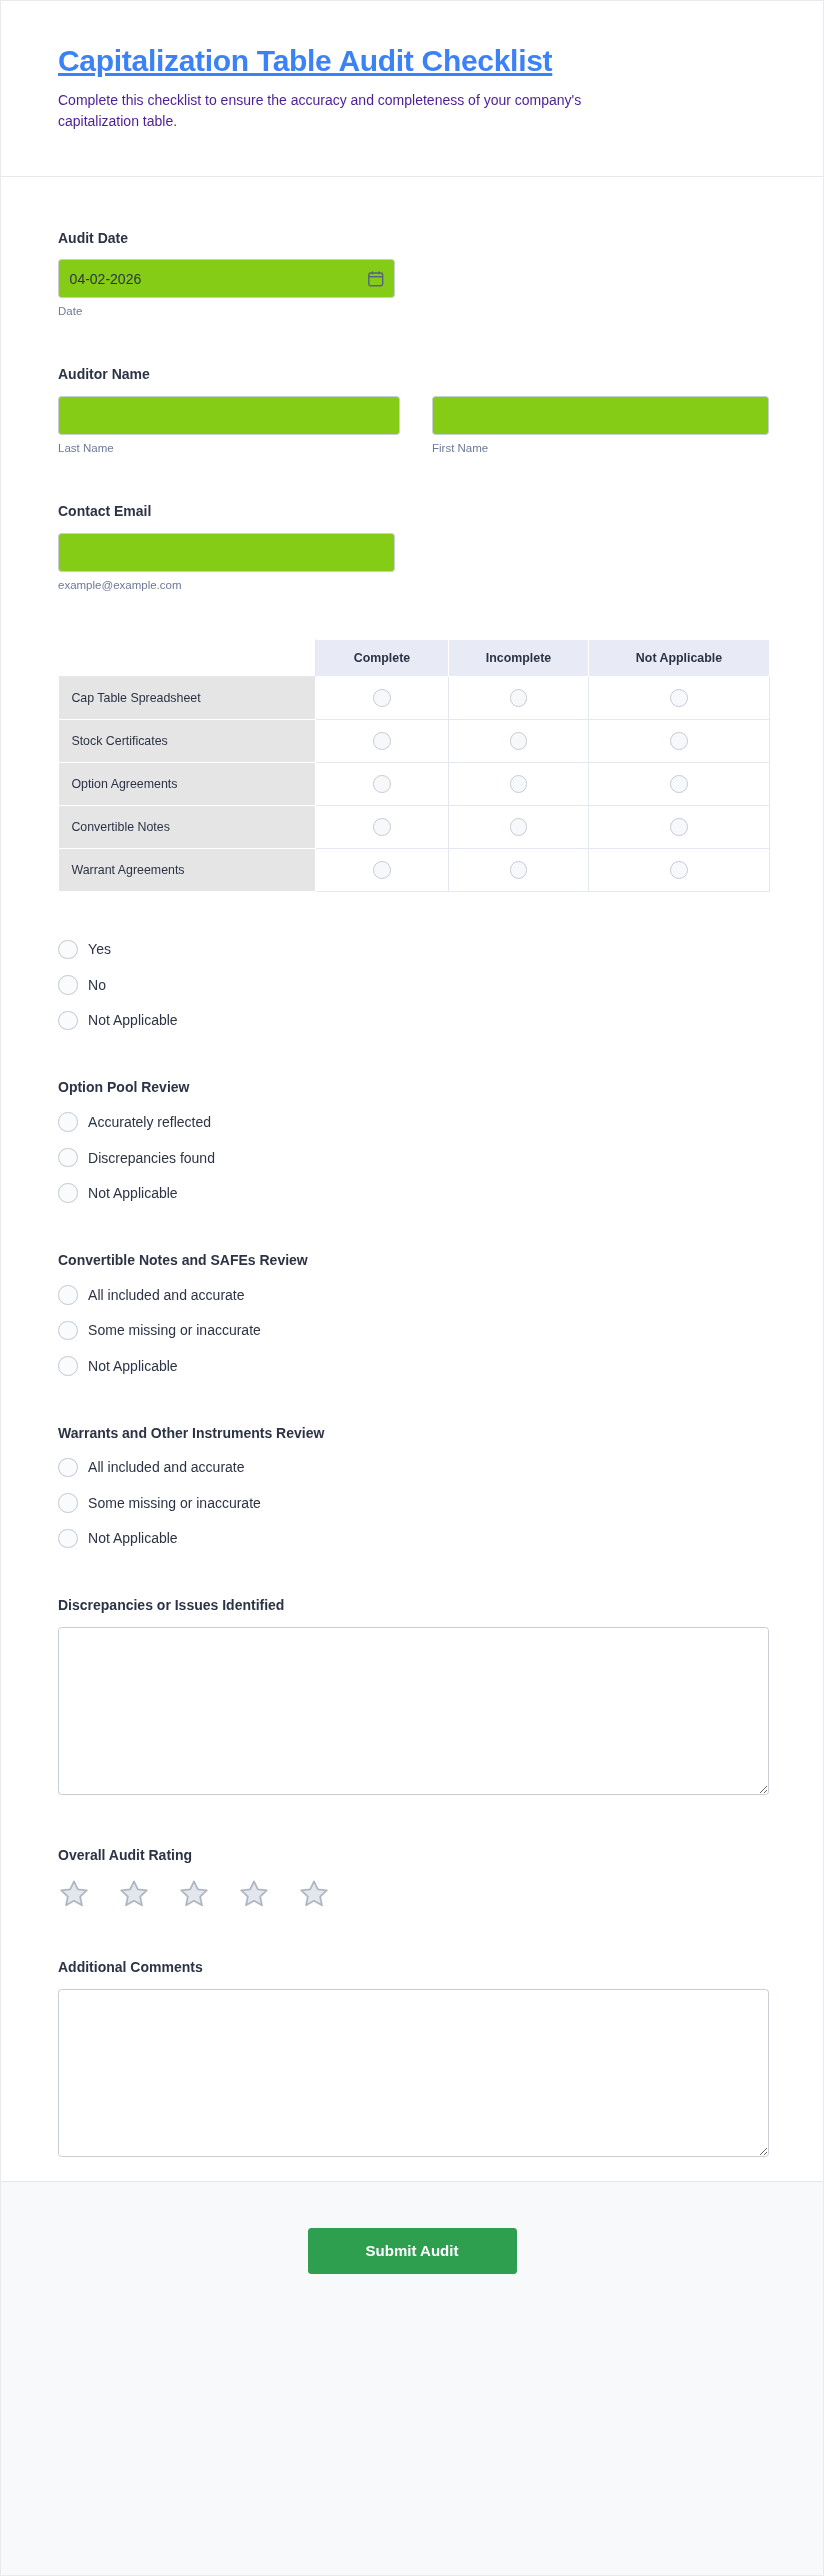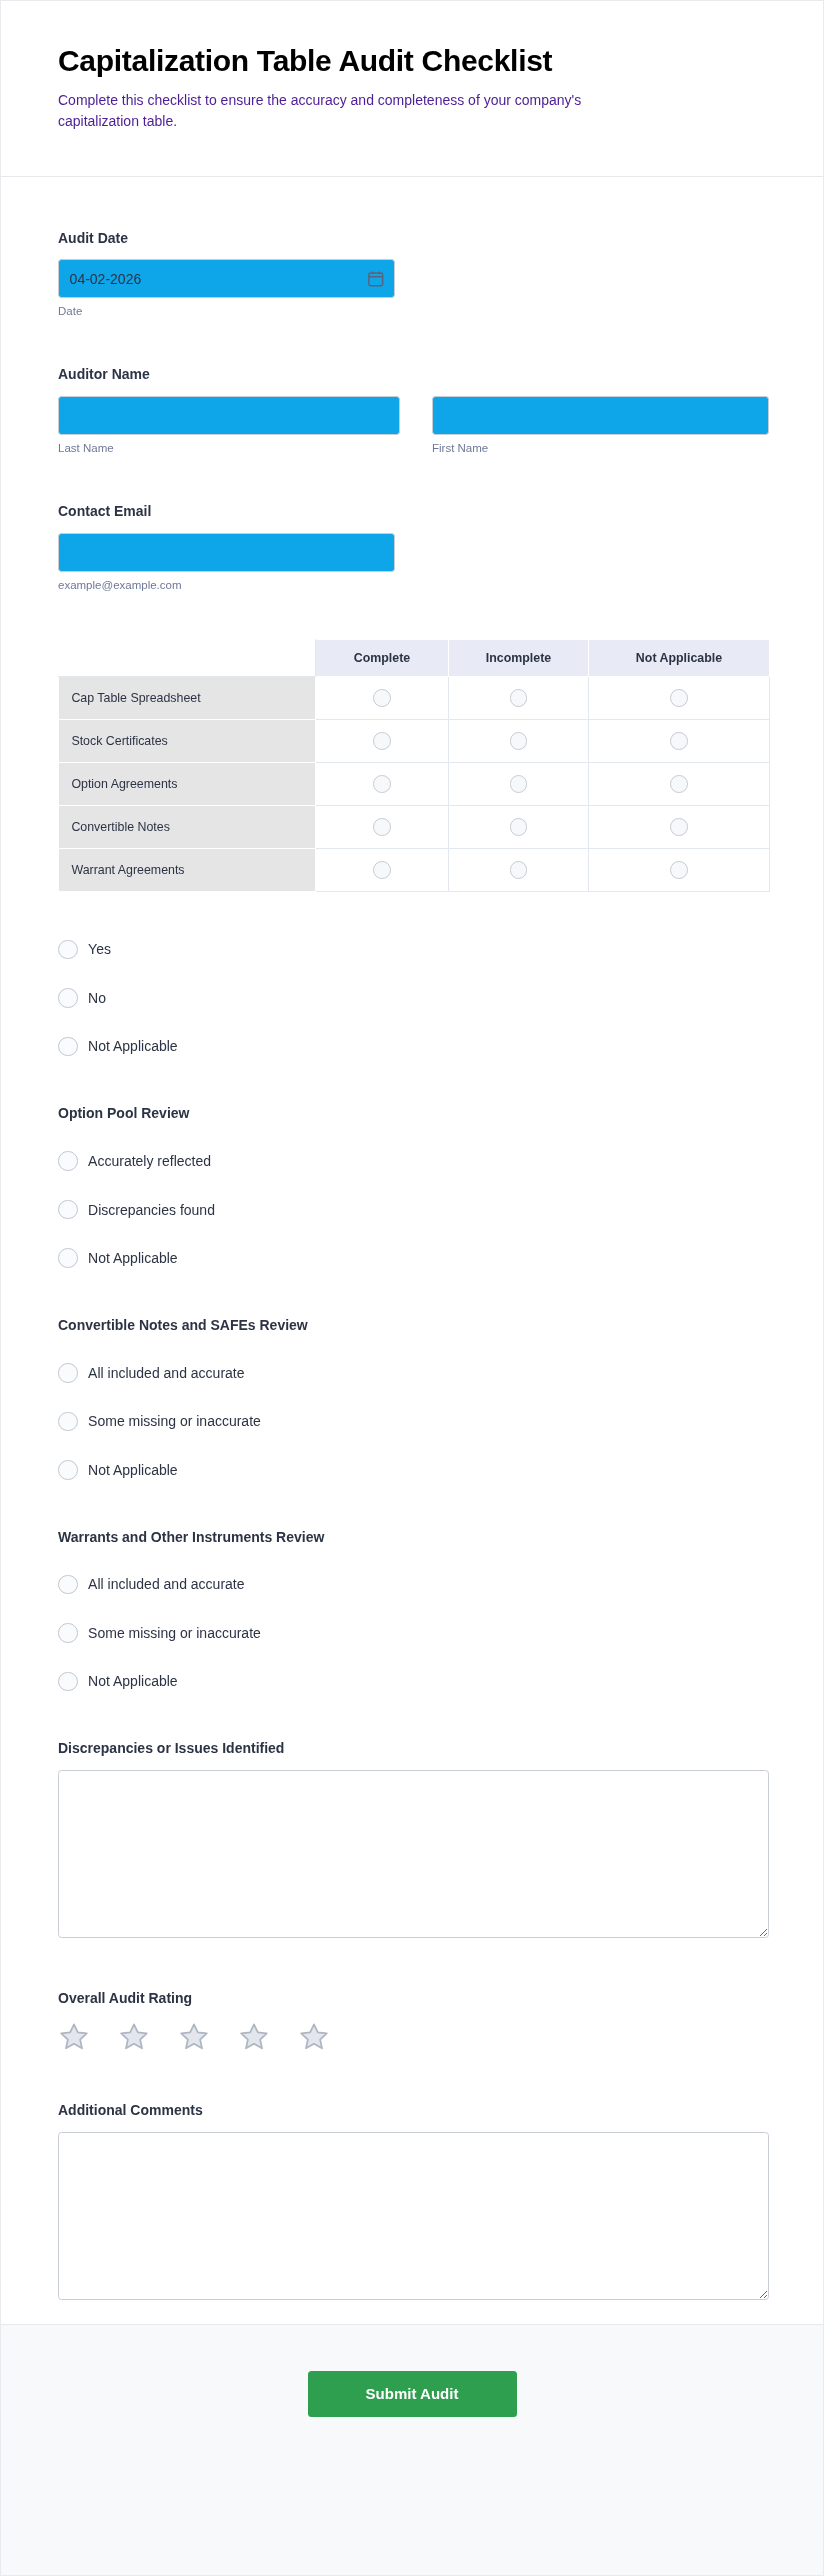--- a/index.html
+++ b/index.html
@@ -15,22 +15,23 @@
     background: #ffffff;
     border: 0.9px solid #e9eaee;
     display: flex;
     flex-direction: column;
   }
   
   .form-header { padding: 43px 57px 44px 57px; }
   .form-title {
     font-size: 30px;
     font-weight: 700;
-    color: #000000;
+    color: #3b82f6;
     letter-spacing: -0.3px;
+    text-decoration: underline;
   }
   .form-subtitle {
     margin-top: 12.4px;
     font-size: 14px;
     line-height: 1.5;
     color: #4c1d95;
     max-width: 567px;
   }
   .divider { border-top: 0.9px solid #e6e8ec; width: 100%; }
   
@@ -46,21 +47,21 @@
   }
   .text-input {
     width: 337px;
     height: 39px;
     border: 0.9px solid #c8cdd6;
     border-radius: 3.5px;
     padding: 0 10.6px;
     font-size: 14px;
     color: #2c3345;
     font-family: inherit;
-    background: #0ea5e9;
+    background: #84cc16;
     outline: none;
   }
   .sublabel {
     margin-top: 7px;
     font-size: 11.5px;
     color: #6e7898;
   }
   .date-wrap { position: relative; width: 337px; }
   .date-wrap .text-input { width: 100%; padding-right: 37px; }
   .cal-btn {
@@ -111,21 +112,21 @@
     border-radius: 50%;
     border: 0.9px solid #c5cbd6;
     background: #f7f8fa;
     vertical-align: middle;
   }
   
   .option {
     display: flex;
     align-items: center;
     gap: 10.6px;
-    margin-top: 29px;
+    margin-top: 16px;
     cursor: pointer;
     width: fit-content;
   }
   .radio {
     width: 19.5px;
     height: 19.5px;
     border-radius: 50%;
     border: 0.9px solid #c0c7d2;
     background: #fafbfc;
     flex: 0 0 auto;

